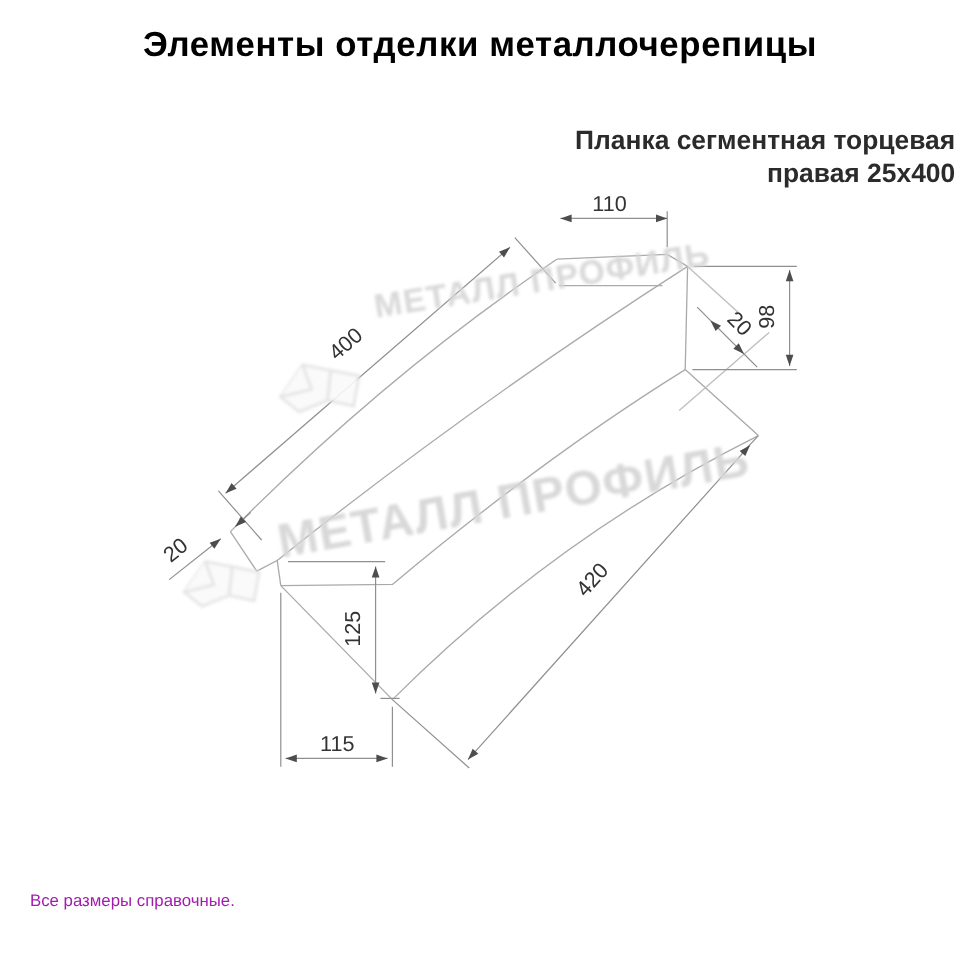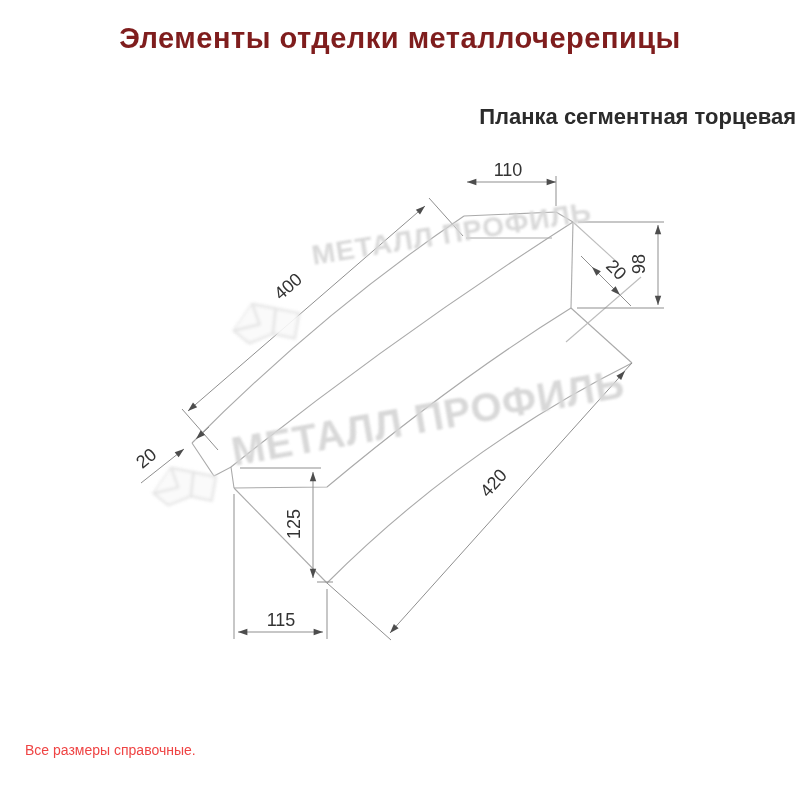--- a/index.html
+++ b/index.html
@@ -2,52 +2,53 @@
 <html><head>
 <meta charset="utf-8">
 <style>
   html,body{margin:0;padding:0;}
   body{
     width:800px;height:800px;position:relative;background:#ffffff;
     font-family:"Liberation Sans", sans-serif;overflow:hidden;
   }
   .page-title{
     position:absolute;left:0;top:22px;width:800px;text-align:center;
-    font-size:29px;font-weight:bold;color:#7f1d1d;letter-spacing:0.5px;
+    font-size:29px;font-weight:bold;color:#000000;letter-spacing:0.5px;
   }
   .subtitle{
     position:absolute;left:0;top:103px;width:796px;text-align:right;
     font-size:22px;font-weight:700;color:#2b2b2b;line-height:28px;
   }
   .drawing-svg{position:absolute;left:0;top:0;z-index:2;}
   .wm-layer{position:absolute;left:0;top:0;width:800px;height:800px;z-index:3;pointer-events:none;}
   .wm-text{
     position:absolute;white-space:nowrap;font-weight:bold;color:#d6d6d6;
     filter:blur(1.2px);opacity:0.95;letter-spacing:1px;
   }
   .wm-text.wm1{left:312px;top:240px;font-size:28px;transform:rotate(-9deg);transform-origin:left center;}
   .wm-text.wm2{left:232px;top:430px;font-size:40px;transform:rotate(-10deg);transform-origin:left center;}
   .wm-logo{position:absolute;filter:blur(1.4px);opacity:0.9;}
   .wm-logo.logo1{left:228px;top:294px;transform:rotate(-6deg);}
   .wm-logo.logo2{left:148px;top:458px;transform:rotate(-6deg);}
   .footer{
-    position:absolute;left:25px;top:739px;font-size:14px;color:#ef4444;line-height:23px;z-index:4;
+    position:absolute;left:25px;top:739px;font-size:14px;color:#a21caf;line-height:23px;z-index:4;
   }
   svg .shape{stroke:#aaaaaa;stroke-width:1.1;fill:none;}
   svg .shape.faint{stroke:#bdbdbd;}
   svg .dimline{stroke:#8f8f8f;stroke-width:1;fill:none;}
   svg .dimtext{fill:#333333;font-size:18px;font-family:"Liberation Sans",sans-serif;}
 </style>
 </head>
 <body>
 
 <div class="page-title">Элементы отделки металлочерепицы</div>
 
 <div class="subtitle">
   <div>Планка сегментная торцевая</div>
+  <div>правая 25х400</div>
 </div>
 
 <svg class="drawing-svg" width="800" height="800" viewBox="0 0 800 800">
   <defs>
     <marker id="arr" viewBox="0 0 10 8" refX="9.4" refY="4" markerWidth="11" markerHeight="8.5" orient="auto-start-reverse">
       <path d="M0.6,1 L9.4,4 L0.6,7 Z" fill="#4d4d4d"></path>
     </marker>
   </defs>
 
   <g>

